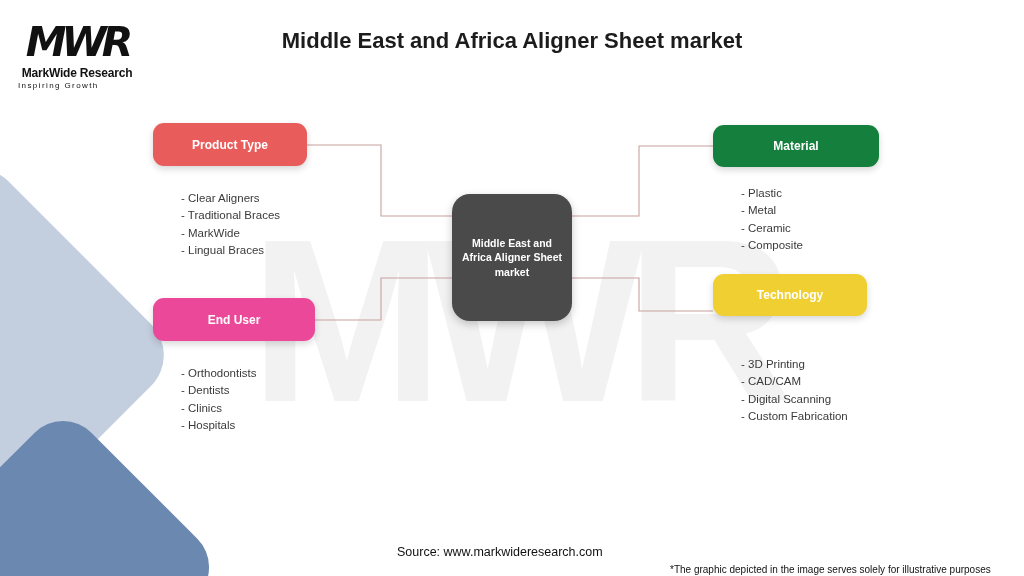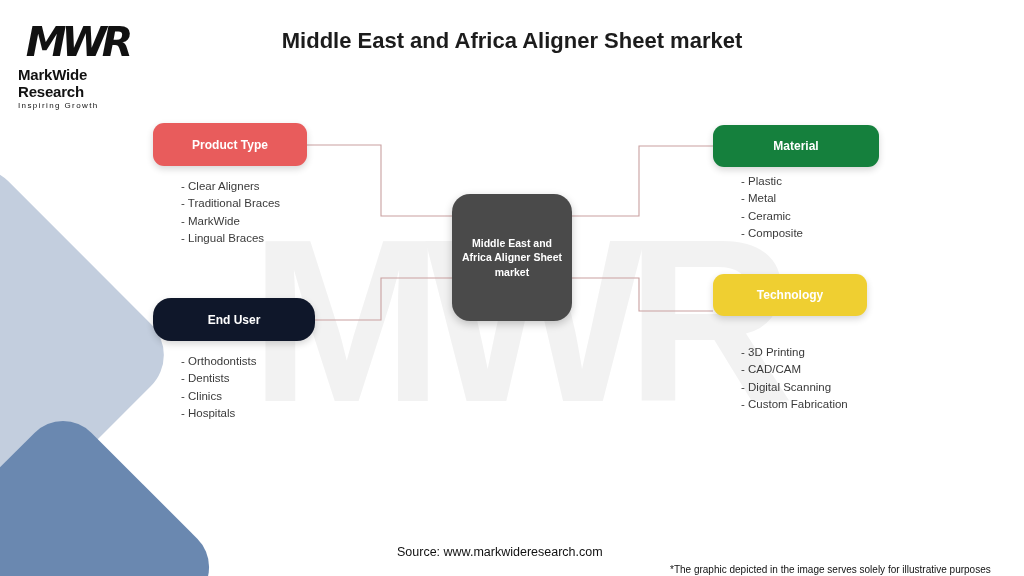--- a/index.html
+++ b/index.html
@@ -47,22 +47,22 @@
 
   
   .logo { position:absolute; left:18px; top:22px; width:118px; z-index:3; }
   .logo-mark {
     font-size:41px; font-weight:bold; letter-spacing:-5px;
     color:#111; line-height:1; font-style:italic;
     font-family:"DejaVu Sans", sans-serif;
     text-align:center;
   }
   .logo-name {
-    font-size:15px; font-weight:bold; color:#111;
-    margin-top:3px; letter-spacing:-0.2px;
+    font-size:12px; font-weight:bold; color:#111;
+    text-align:center; margin-top:3px; letter-spacing:-0.2px;
   }
   .logo-tag {
     font-size:8px; color:#111; text-align:left;
     letter-spacing:1.4px; margin-top:1px;
   }
 
   
   .page-title {
     position:absolute; top:28px; left:0; width:1024px;
     text-align:center; font-size:22px; font-weight:bold;
@@ -74,40 +74,40 @@
 
   
   .node {
     position:absolute; z-index:2;
     border-radius:11px;
     display:flex; align-items:center; justify-content:center;
     color:#ffffff; font-weight:bold; font-size:12px;
     box-shadow:0 3px 7px rgba(0,0,0,0.16);
   }
   .node-pt   { left:153px; top:123px; width:154px; height:43px; background:#e85c5c; }
-  .node-eu   { left:153px; top:298px; width:162px; height:43px; background:#0f172a;border-radius:18px; }
+  .node-eu   { left:153px; top:298px; width:162px; height:43px; background:#ec4899; }
   .node-mat  { left:713px; top:125px; width:166px; height:42px; background:#15803d; }
   .node-tech { left:713px; top:274px; width:154px; height:42px; background:#efcf31; }
 
   .node-center {
     position:absolute; z-index:2;
     left:452px; top:194px; width:120px; height:127px;
     background:#4a4a4a; border-radius:18px;
     display:flex; align-items:center; justify-content:center;
     box-shadow:0 3px 9px rgba(0,0,0,0.22);
   }
   .node-center span {
     color:#fff; font-size:10.5px; font-weight:bold;
     text-align:center; line-height:1.35; padding:0 8px;
   }
 
   
   .items {
     position:absolute; z-index:2;
-    font-size:11.5px; color:#3a3a3a; line-height:17.4px;
+    font-size:11.5px; color:#3a3a3a; line-height:17.4px;margin-top:12px;
   }
   .items-pt   { left:181px; top:178px; }
   .items-eu   { left:181px; top:353px; }
   .items-mat  { left:741px; top:173px; }
   .items-tech { left:741px; top:344px; }
   .items div { white-space:nowrap; }
 
   
   .source {
     position:absolute; left:397px; top:545px; z-index:3;

